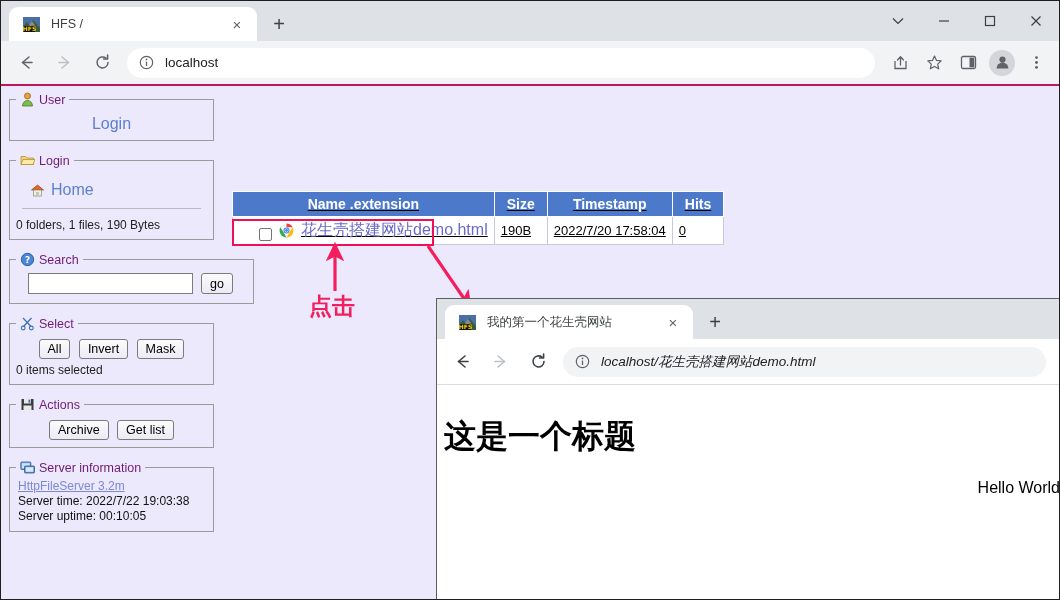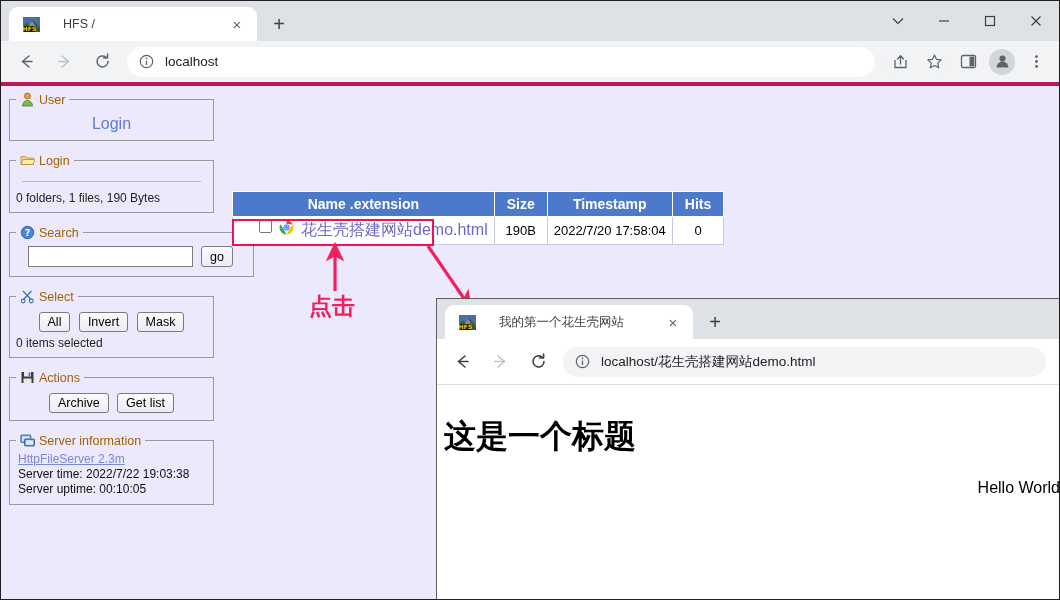--- a/index.html
+++ b/index.html
@@ -26,21 +26,21 @@
   .tab {
     height: 34px; width: 248px;
     background: #fff; border-radius: 9px 9px 0 0;
     display: flex; align-items: center;
     padding: 0 10px 0 14px; margin-left: 8px;
     position: relative;
   }
   .tab-favicon { width: 17px; height: 17px; flex: none; position: relative; }
   .tab-title {
     flex: 1; font-size: 12.5px; color: #3c4043;
-    margin-left: 23px; white-space: nowrap; overflow: hidden;
+    margin-left: 11px; white-space: nowrap; overflow: hidden;
   }
   .tab-close {
     width: 20px; height: 20px; flex: none;
     display: flex; align-items: center; justify-content: center;
     font-size: 15px; color: #5f6368; line-height: 1;
   }
   .newtab {
     width: 28px; height: 28px; margin: 0 0 3px 8px;
     display: flex; align-items: center; justify-content: center;
     font-size: 20px; color: #3c4043; font-weight: 300; line-height: 1;
@@ -52,21 +52,21 @@
   .wc {
     width: 46px; height: 40px;
     display: flex; align-items: center; justify-content: center;
     color: #3c4043;
   }
 
   
   .toolbar {
     height: 45px; background: #f1f3f4;
     display: flex; align-items: center; padding: 0 6px;
-    flex: none; border-bottom: 4px solid #be185d;
+    flex: none; border-bottom: 2px solid #be185d;
   }
   .navbtn {
     width: 34px; height: 34px; margin: 0 2px;
     display: flex; align-items: center; justify-content: center;
     color: #5f6368; font-size: 17px;
   }
   .navbtn.disabled { color: #bdc1c6; }
   .omnibox {
     flex: 1; height: 30px; background: #fff;
     border-radius: 16px; margin: 0 8px 0 6px;
@@ -100,21 +100,21 @@
 
   
   .hfs-side {
     position: absolute; left: 8px; top: 6px; width: 205px;
   }
   fieldset.panel {
     border: 1px solid #9a9a9a; margin-bottom: 12px;
     padding: 4px 6px 7px; background: #ebe9fb;
   }
   fieldset.panel legend {
-    padding: 0 4px; font-size: 12.5px; color: #a16207;
+    padding: 0 4px; font-size: 12.5px; color: #701a75;
     display: flex; align-items: center; gap: 4px;
   }
   .lg-ico { width: 15px; height: 15px; display:inline-block; position: relative; }
   .panel-body { text-align: center; padding-top: 4px; }
   .hfs-link { color: #5c7fd0; font-size: 16px; text-decoration: none; }
   .hfs-link-p { color: #6a6ac6; }
   .pbtn {
     font-family: "Liberation Sans", sans-serif;
     font-size: 12.5px; padding: 2px 8px;
     border: 1px solid #7b7b7b; border-radius: 3px;
@@ -132,35 +132,35 @@
     flex: 1; height: 21px; border: 1px solid #7b7b7b;
     background: #fff; font-size: 12px; padding: 0 4px;
     font-family: "Liberation Sans", sans-serif;
   }
   .srv-info { text-align: left; font-size: 12px; line-height: 15px; color: #111; padding-left: 2px; }
   .srv-link { color: #7b88d6; }
 
   
   .hfs-table {
     position: absolute; left: 231px; top: 105px;
-    border-collapse: collapse; font-size: 13px;
+    border-collapse: collapse; font-size: 13px; text-decoration: underline;
   }
   .hfs-table th {
     background: #4c79c9; color: #fff; font-weight: bold;
     font-size: 14px; padding: 4px 12px;
     border: 1px solid #fff; white-space: nowrap;
   }
   .hfs-table td {
     background: #fff; border: 1px solid #c9c9dd;
     padding: 3px 6px; height: 24px; white-space: nowrap;
   }
   .td-name { min-width: 200px; }
-  .td-num { text-align: center; padding-right: 8px; }
+  .td-num { text-align: left; padding-right: 8px; }
   .td-ts { text-align: center; }
-  .namecell { display: flex; align-items: flex-start; gap: 7px; padding-left: 20px; }
+  .namecell { display: flex; align-items: flex-end; gap: 7px; padding-left: 20px; }
   .chk {
     width: 13px; height: 13px; border: 1px solid #767676;
     background: #fff; border-radius: 2px; flex: none;
   }
 
   
   .anno-box {
     position: absolute; border: 2px solid #ee1155;
     pointer-events: none;
   }
@@ -182,21 +182,21 @@
     height: 40px; background: #dee1e6;
     display: flex; align-items: flex-end; flex: none;
   }
   .in-tab {
     height: 34px; width: 248px; background: #fff;
     border-radius: 9px 9px 0 0; display: flex;
     align-items: center; padding: 0 10px 0 14px; margin-left: 8px; justify-content: center;
   }
   .in-toolbar {
     height: 45px; background: #fff; display: flex;
-    align-items: center; padding: 0 6px; flex: none;
+    align-items: center; padding: 0 6px; flex: none; font-style: italic;
   }
   .in-omnibox {
     flex: 1; height: 30px; background: #f1f3f4;
     border-radius: 16px; margin: 0 8px 0 6px;
     display: flex; align-items: center; padding: 0 12px;
   }
   .in-content { flex: 1; background: #fff; border-top: 1px solid #dadce0; padding: 30px 0 0 7px; }
   .in-h1 { font-size: 32px; font-weight: bold; color: #000; font-family: "DejaVu Sans", sans-serif; }
   .in-p { font-size: 16px; color: #000; margin-top: 20px; text-align: right; }
 </style>
@@ -335,20 +335,30 @@
       <fieldset class="panel">
         <legend>
           <span class="lg-ico">
             <svg width="15" height="15" viewBox="0 0 15 15">
                 <path d="M1 11.5 L1 3.5 L5.5 3.5 L7 5 L13.5 5 L13.5 11.5 Z" fill="#f2d37a" stroke="#b08a20" stroke-width="0.7"></path>
                 <path d="M1 11.5 L3 6.5 L15 6.5 L13 11.5 Z" fill="#fbeaa8" stroke="#b08a20" stroke-width="0.7"></path>
               </svg>
           </span>
           <span>Login</span>
         </legend>
+        <div class="folder-row">
+          <span class="lg-ico">
+            <svg width="15" height="15" viewBox="0 0 15 15">
+                <path d="M1.5 7 L7.5 2 L13.5 7 Z" fill="#e06a2a" stroke="#9a3d10" stroke-width="0.7"></path>
+                <rect x="3.5" y="7" width="8" height="6" fill="#f0efe6" stroke="#8a8a7a" stroke-width="0.7"></rect>
+                <rect x="6" y="9" width="3" height="4" fill="#c9c5b0"></rect>
+              </svg>
+          </span>
+          <a class="hfs-link" href="#">Home</a>
+        </div>
         <div class="hr"></div>
         <div class="note">0 folders, 1 files, 190 Bytes</div>
       </fieldset>
 
       <fieldset class="panel">
         <legend>
           <span class="lg-ico">
             <svg width="15" height="15" viewBox="0 0 15 15">
                 <circle cx="7.5" cy="7.5" r="6.2" fill="#4a86d8" stroke="#1d4e8f" stroke-width="0.8"></circle>
                 <text x="7.5" y="11" font-size="9" font-family="DejaVu Sans" font-weight="bold" fill="#fff" text-anchor="middle">?</text>
@@ -406,21 +416,21 @@
             <svg width="15" height="15" viewBox="0 0 15 15">
                 <rect x="0.8" y="2" width="10" height="7.5" rx="0.8" fill="#7fa8d8" stroke="#2b5a90" stroke-width="0.8"></rect>
                 <rect x="2" y="3.2" width="7.6" height="5" fill="#cfe2f5"></rect>
                 <rect x="4.5" y="6" width="10" height="7" rx="0.8" fill="#5f8fc8" stroke="#2b5a90" stroke-width="0.8"></rect>
                 <rect x="5.7" y="7.2" width="7.6" height="4.6" fill="#dce9f7"></rect>
               </svg>
           </span>
           <span>Server information</span>
         </legend>
         <div class="srv-info">
-          <a class="srv-link" href="#">HttpFileServer 2.3m</a><br>
+          <a class="srv-link" href="#">HttpFileServer 3.2m</a><br>
           <span>Server time: 2022/7/22 19:03:38</span><br>
           <span>Server uptime: 00:10:05</span>
         </div>
       </fieldset>
     </div>
 
     <table class="hfs-table">
       <thead>
         <tr>
           <th>Name .extension</th>

